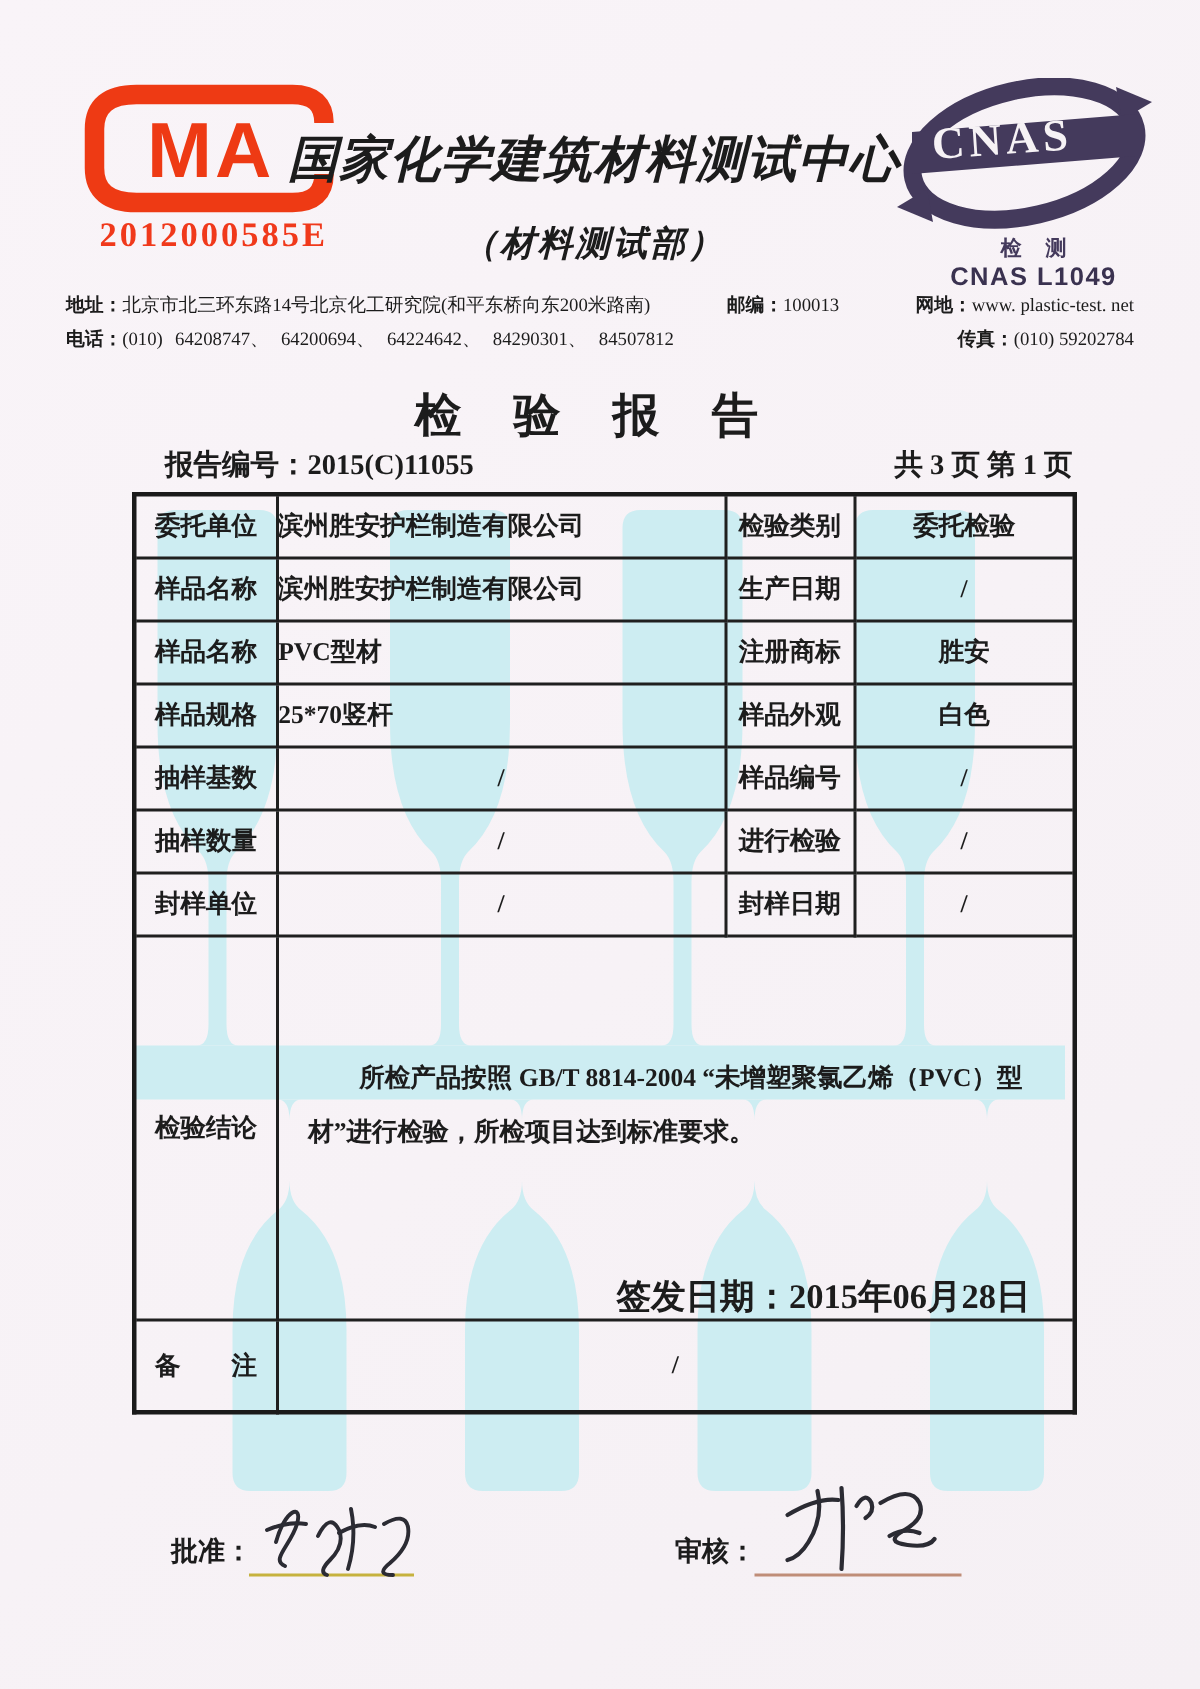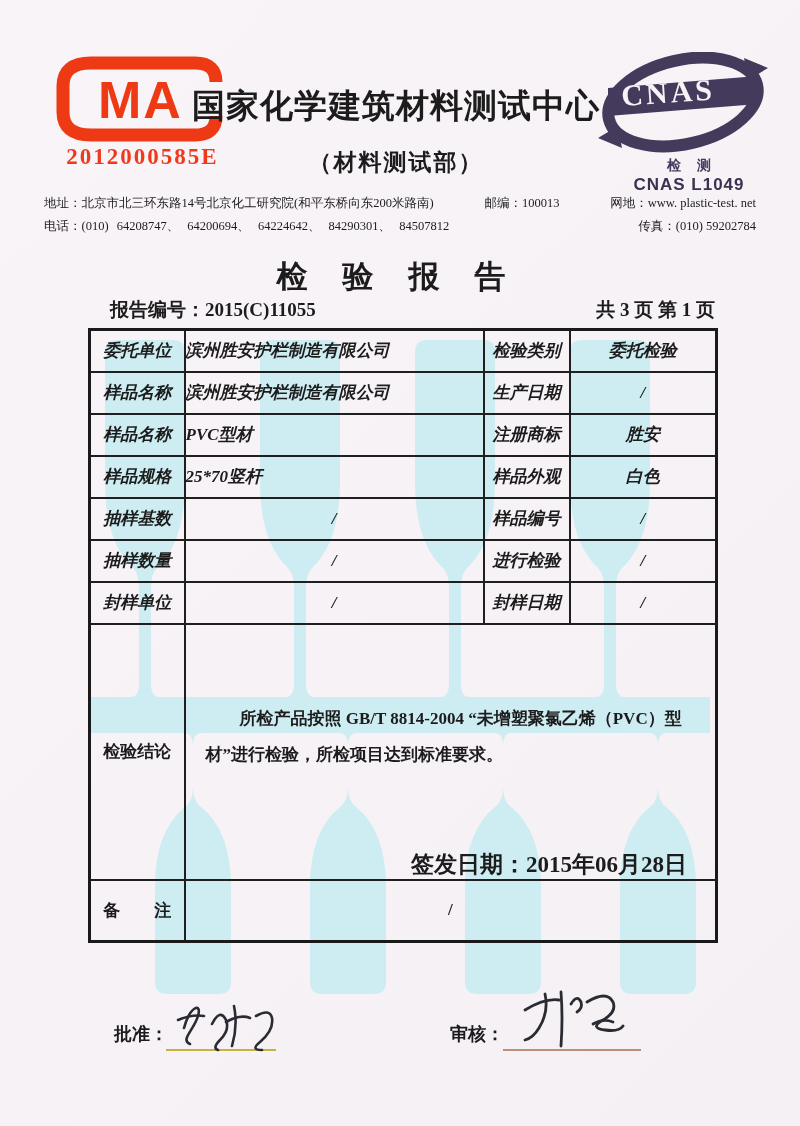--- a/index.html
+++ b/index.html
@@ -12,50 +12,50 @@
     overflow:hidden;
   }
   .layer{position:absolute;z-index:1;}
   
   .cma-wrap{left:50px;top:56px;width:185px;text-align:center;}
   .cma-num{
     margin-top:2px;
     font-family:Liberation Serif, serif;
     font-weight:bold;font-size:23px;letter-spacing:2px;color:#f0391b;
   }
-  .org-block{left:192px;top:84px;width:408px;text-align:center;}
+  .org-block{left:192px;top:84px;width:408px;text-align:center;font-style:italic;}
   .org-title{font-size:33px;font-weight:bold;letter-spacing:1px;white-space:nowrap;}
   .org-dept{margin-top:18px;font-size:23px;font-weight:bold;letter-spacing:2px;}
   .cnas-wrap{left:598px;top:52px;width:182px;text-align:center;color:#443a5c;}
   .cnas-sub{margin-top:1px;font-size:14px;font-weight:bold;letter-spacing:16px;text-indent:16px;}
   .cnas-code{margin-top:0px;font-family:"Liberation Sans","DejaVu Sans",sans-serif;
     font-size:17px;font-weight:bold;letter-spacing:1px;color:#3a3250;}
   
   .contact{left:44px;top:192px;width:712px;font-size:12.5px;line-height:23px;}
   .contact-line{display:flex;justify-content:space-between;white-space:nowrap;}
-  .contact b{font-weight:normal;}
+  .contact b{font-weight:bold;}
   .wsp{word-spacing:5px;}
   
   .report-title{left:0;top:256px;width:784px;text-align:center;
     font-size:31px;font-weight:bold;letter-spacing:2px;}
   .report-meta{left:88px;top:297px;width:627px;display:flex;justify-content:space-between;
     font-size:19px;font-weight:bold;}
   .report-no{padding-left:22px;}
   
   table.main{position:absolute;left:88px;top:328px;z-index:1;
     border-collapse:collapse;table-layout:fixed;width:627px;
     background:transparent;}
   table.main td{border:2px solid #1f1f1f;font-size:17px;font-weight:bold;
     padding:0;overflow:hidden;}
   table.main{border:3px solid #1a1a1a;}
   td.lab{text-align:center;}
   td.val-main{text-align:left;padding-left:14px;}
   td.val-main.center{text-align:center;padding-left:0;}
   td.val-side{text-align:center;}
-  tr.r{height:42px;font-style:italic;}
+  tr.r{height:42px;}
   tr.concl{height:256px;}
   tr.remark{height:62px;}
   .concl-cell{position:relative;vertical-align:top;}
   .concl-text{margin:76px 22px 0 20px;text-indent:2em;font-size:17px;
     font-weight:bold;line-height:36px;}
   .sign-date{position:absolute;right:28px;top:224px;font-size:23px;font-weight:bold;}
   .remark-val{text-align:center;}
   
   .foot-approve{left:114px;top:1022px;font-size:18px;font-weight:bold;}
   .foot-review{left:450px;top:1022px;font-size:18px;font-weight:bold;}

